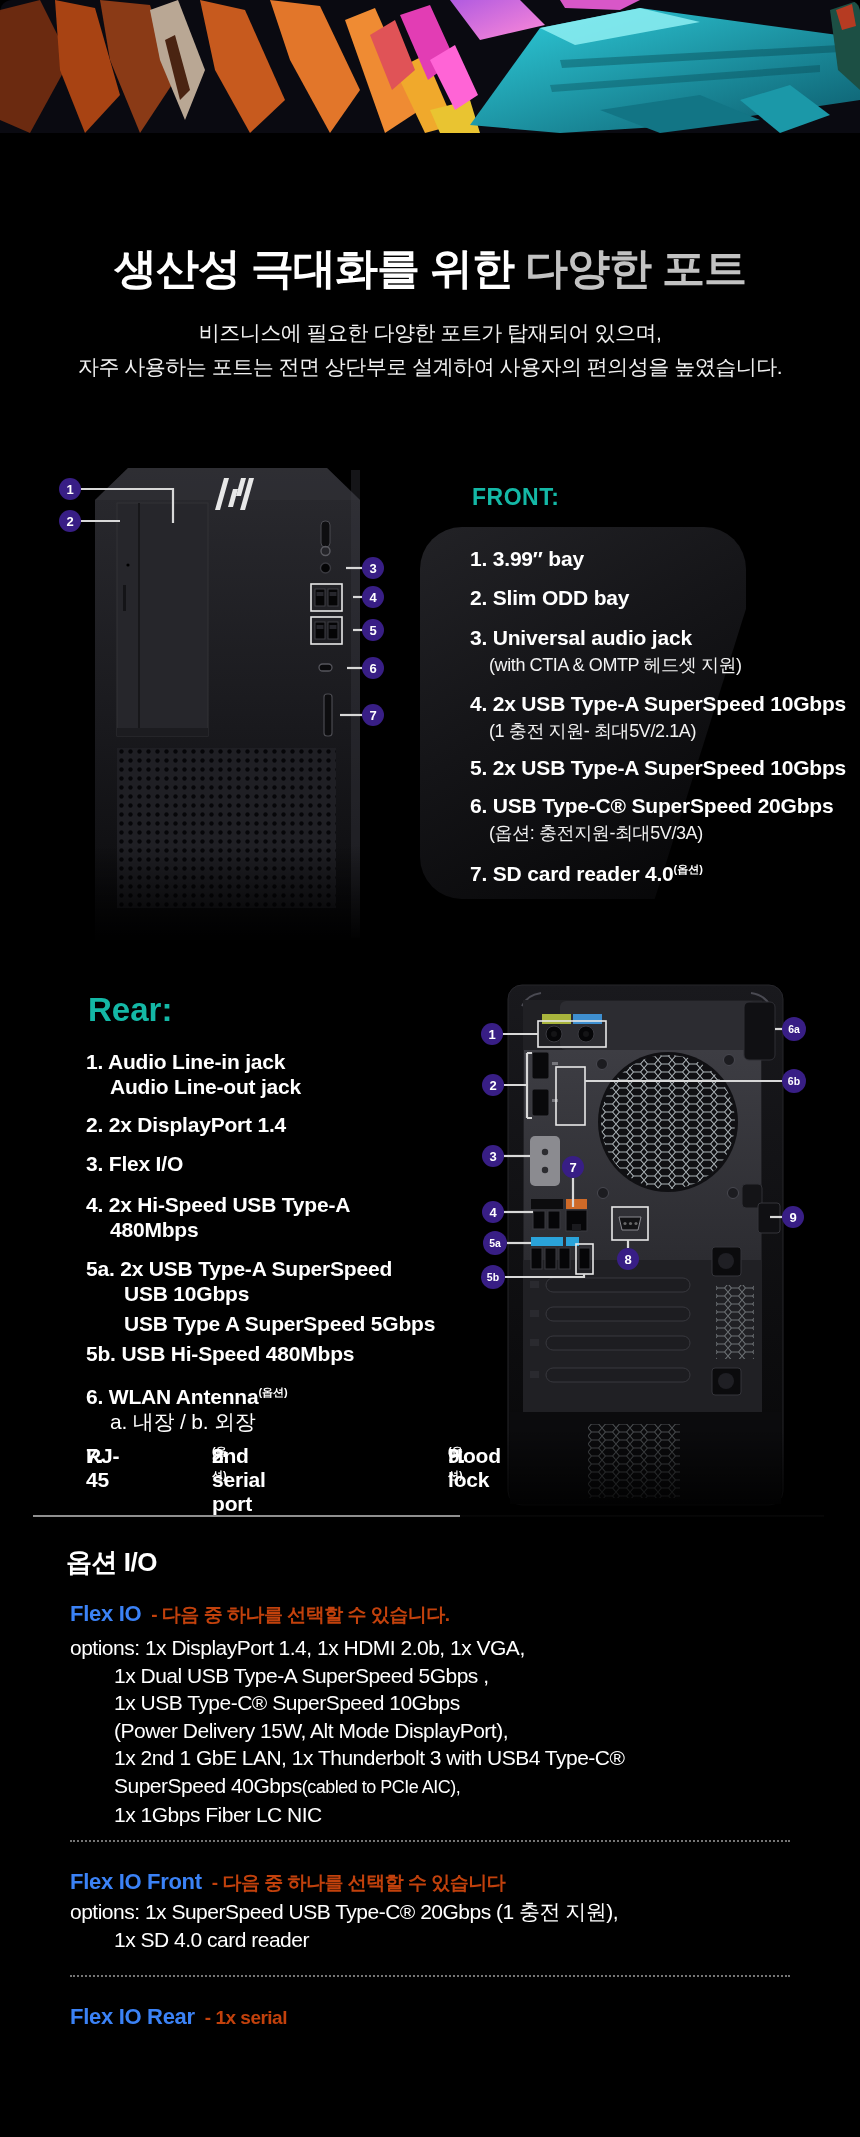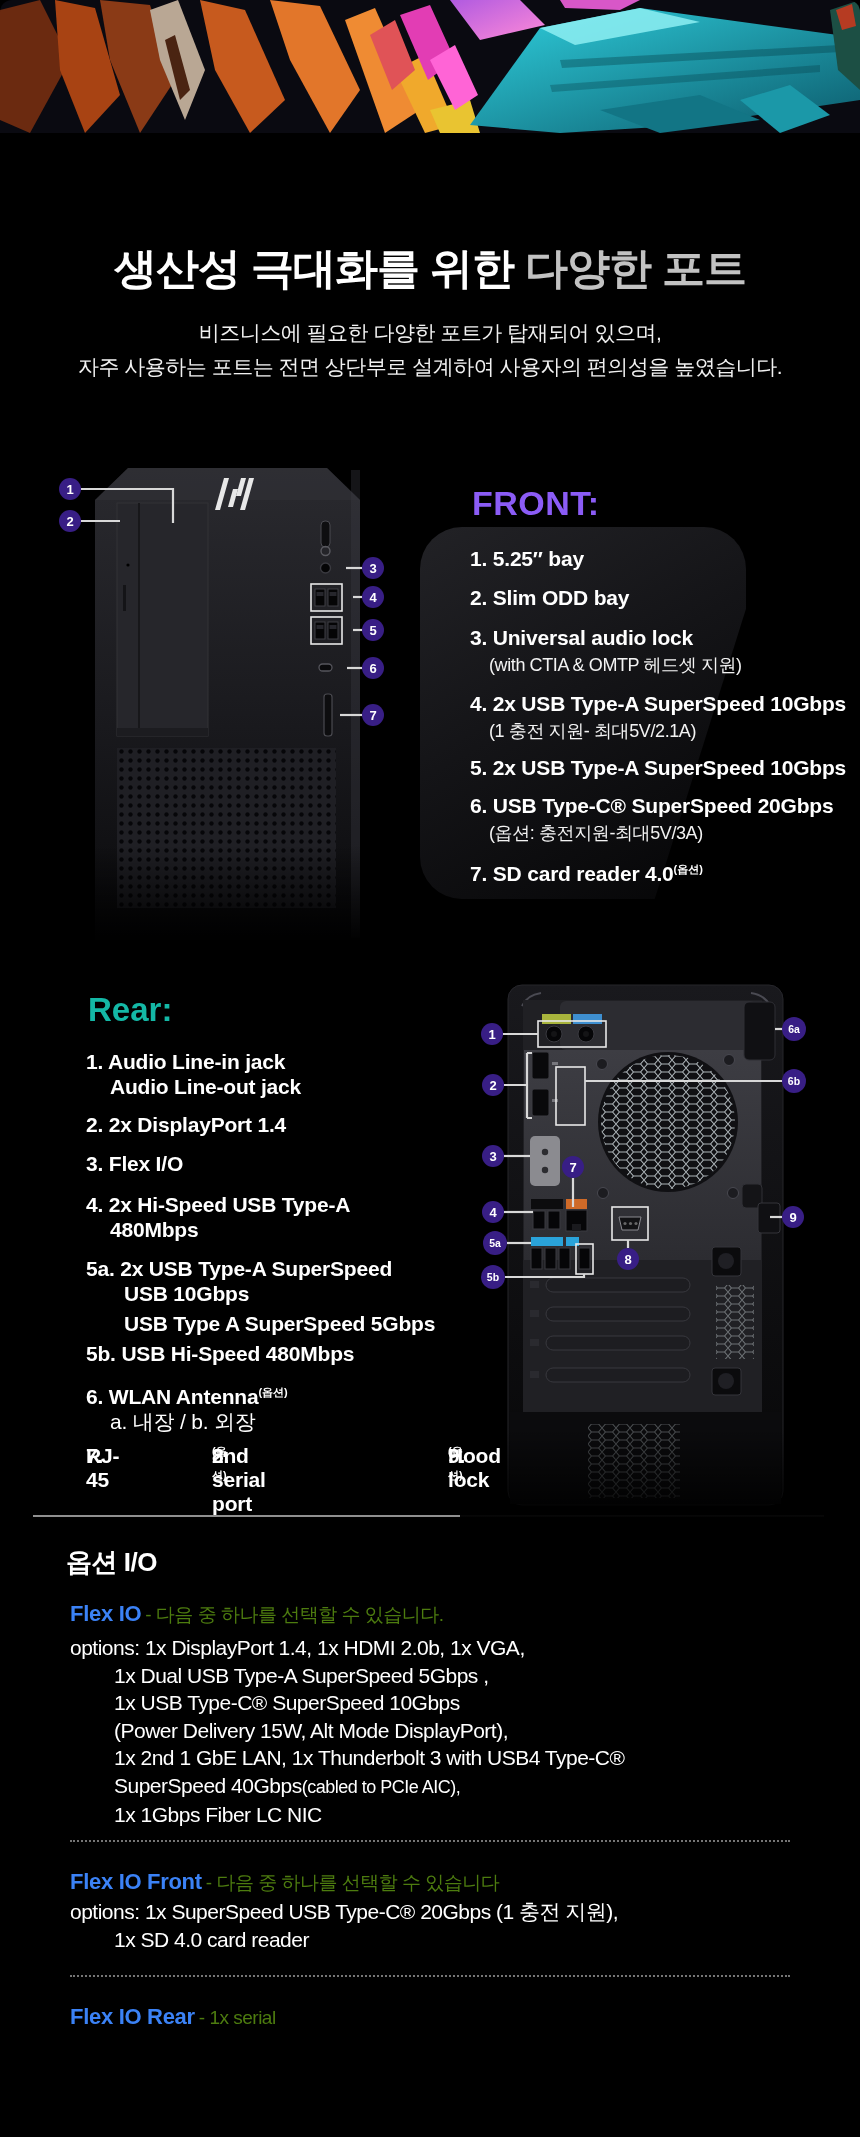--- a/index.html
+++ b/index.html
@@ -9,40 +9,40 @@
   
   .title{left:0;top:238px;width:860px;text-align:center;font-size:43px;font-weight:700;
          letter-spacing:-1px;color:#fff;line-height:60px;}
   .title .gray{color:#c2c2c2;}
   .subtitle{left:0;top:316px;width:860px;text-align:center;font-size:21px;color:#f1f1f1;
             line-height:34px;font-weight:400;letter-spacing:-0.5px;}
   
   .front-panel{left:420px;top:527px;width:326px;height:372px;border-radius:42px;
       background:linear-gradient(150deg,#222226 0%,#141417 45%,#050506 100%);
       clip-path:polygon(0 0,100% 0,100% 22%,72% 100%,0 100%);z-index:1;}
-  .front-heading{left:472px;top:484px;font-size:34px;font-weight:800;color:#8b5cf6;
+  .front-heading{left:472px;top:484px;font-size:23px;font-weight:800;color:#14b8a6;
       letter-spacing:0.5px;z-index:2;}
   .flist-item{position:absolute;left:470px;width:380px;color:#fff;font-size:21px;font-weight:600;
       letter-spacing:-0.2px;line-height:25px;padding-left:19px;text-indent:-19px;z-index:2;}
   .fnote{display:block;font-size:18px;font-weight:500;color:#f3f3f3;text-indent:0;
       margin-top:3px;letter-spacing:-0.4px;}
   sup.opt{font-size:11px;font-weight:700;letter-spacing:0;}
   
   .rear-heading{left:88px;top:991px;font-size:33px;font-weight:800;color:#14b8a6;z-index:2;}
   .ritem{position:absolute;left:86px;width:400px;color:#fff;font-size:21px;font-weight:600;
       line-height:25px;letter-spacing:-0.2px;padding-left:24px;text-indent:-24px;z-index:2;}
   .ritem.wide{padding-left:38px;text-indent:-38px;}
   .rsub{font-weight:500;}
   .row789 span{position:absolute;color:#fff;font-size:21px;font-weight:600;letter-spacing:-0.2px;}
   
   .divider{left:33px;top:1515px;width:791px;height:0;border-top:2px solid #8f8f8f;}
   .dotted{height:0;border-top:2px dotted #757575;}
   .opt-heading{left:66px;top:1545px;font-size:26px;font-weight:800;color:#fff;letter-spacing:-0.5px;}
   .flex-label{font-size:22px;font-weight:800;color:#3b82f6;letter-spacing:-0.3px;}
-  .flex-desc{font-size:19px;font-weight:400;color:#4d7c0f;margin-left:4px;letter-spacing:-0.5px;}
+  .flex-desc{font-size:19px;font-weight:700;color:#c2410c;margin-left:10px;letter-spacing:-0.5px;}
   .opt-line{font-size:21px;font-weight:400;color:#fff;line-height:27.5px;letter-spacing:-0.5px;}
   .opt-line .sm, .opt-sm{font-size:18px;}
   .ind{margin-left:44px;}
   svg text{font-family:"Liberation Sans","DejaVu Sans",sans-serif;}
 </style>
 </head>
 <body>
 
 <div class="page">
 
@@ -89,29 +89,29 @@
   <div class="abs subtitle">
     <span>비즈니스에 필요한 다양한 포트가 탑재되어 있으며,</span><br>
     <span>자주 사용하는 포트는 전면 상단부로 설계하여  사용자의 편의성을 높였습니다.</span>
   </div>
 
   <div class="abs front-panel"></div>
   <div class="abs front-heading">FRONT:</div>
 
   <div class="flist-item" style="top:546px">
     <span>1.</span>
-    <span>5.25″ bay</span>
+    <span>3.99″ bay</span>
   </div>
   <div class="flist-item" style="top:585px">
     <span>2.</span>
     <span>Slim ODD bay</span>
   </div>
   <div class="flist-item" style="top:625px">
     <span>3.</span>
-    <span>Universal audio lock</span>
+    <span>Universal audio jack</span>
     <span class="fnote">(with CTIA &amp; OMTP 헤드셋 지원)</span>
   </div>
   <div class="flist-item" style="top:691px">
     <span>4.</span>
     <span>2x USB Type-A SuperSpeed 10Gbps</span>
     <span class="fnote">(1 충전 지원- 최대5V/2.1A)</span>
   </div>
   <div class="flist-item" style="top:755px">
     <span>5.</span>
     <span>2x USB Type-A SuperSpeed 10Gbps</span>

